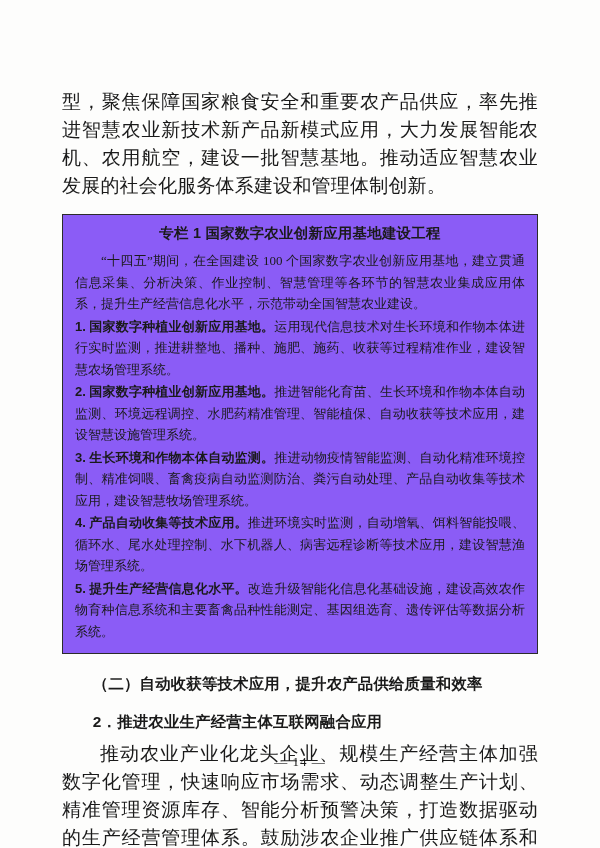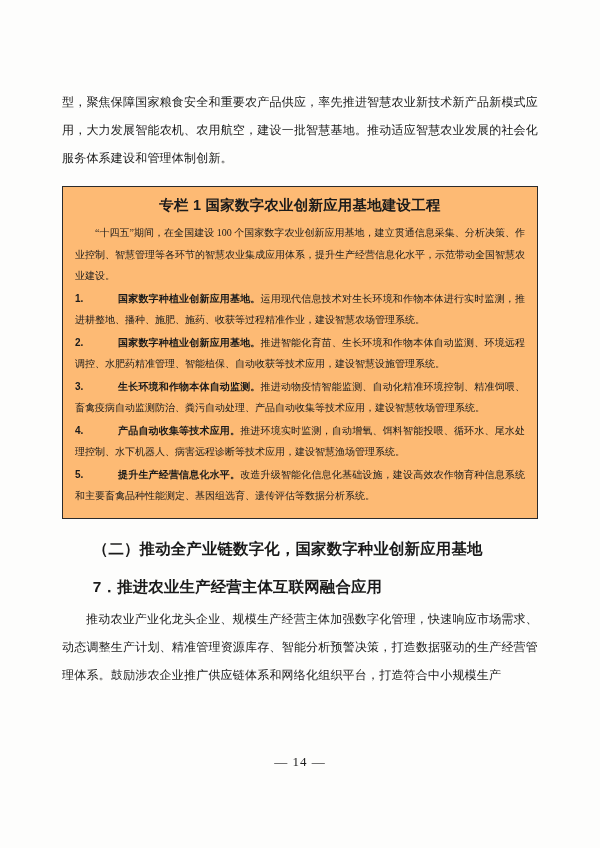--- a/index.html
+++ b/index.html
@@ -16,62 +16,61 @@
   }
   .page {
     position: relative;
     width: 600px;
     height: 848px;
     box-sizing: border-box;
     padding: 88px 62px 0 62px;
     background: #fdfdfc;
   }
   .para {
-    font-size: 12px;
+    font-size: 19px;
     line-height: 28px;
     text-align: justify;
     text-justify: inter-ideograph;
     margin: 0 0 2px 0;
     letter-spacing: 0.2px;
   }
   .indent {
     text-indent: 2em;
   }
   
   .callout {
     margin: 14px 0 10px 0;
     border: 1px solid #2b2b2b;
     padding: 0;
-    background: #fdba74;
+    background: #8b5cf6;
   }
   .callout-title {
     font-family: "Liberation Sans", "DejaVu Sans", sans-serif;
     font-weight: bold;
     font-size: 14.4px;
     text-align: center;
     padding: 9px 6px 7px 6px;
     letter-spacing: 0.3px;
   }
   .callout-body {
     padding: 0 12px 10px 12px;
   }
   .callout-p {
-    font-size: 10px;
+    font-size: 13px;
     line-height: 21.5px;
     text-align: justify;
     text-justify: inter-ideograph;
     margin: 0 0 1px 0;
   }
   .callout-p.first {
     text-indent: 2em;
   }
   .lead {
     font-family: Liberation Sans, sans-serif;
     font-weight: bold;
-    margin-left: 32px;
   }
   .num {
     font-family: "Liberation Sans", "DejaVu Sans", sans-serif;
     font-weight: bold;
   }
   .heading2 {
     font-family: "Liberation Sans", "DejaVu Sans", sans-serif;
     font-weight: bold;
     font-size: 15.4px;
     line-height: 28px;
@@ -131,20 +130,20 @@
         <span class="lead">产品自动收集等技术应用。</span><span>推进环境实时监测，自动增氧、饵料智能投喂、循环水、尾水处理控制、水下机器人、病害远程诊断等技术应用，建设智慧渔场管理系统。</span>
       </p>
 
       <p class="callout-p">
         <span class="num">5.</span>
         <span class="lead">提升生产经营信息化水平。</span><span>改造升级智能化信息化基础设施，建设高效农作物育种信息系统和主要畜禽品种性能测定、基因组选育、遗传评估等数据分析系统。</span>
       </p>
     </div>
   </div>
 
-  <h2 class="heading2">（二）推动全产业链数字化，国家数字种业创新应用基地</h2>
+  <h2 class="heading2">（二）自动收获等技术应用，提升农产品供给质量和效率</h2>
 
-  <h3 class="heading3">7．推进农业生产经营主体互联网融合应用</h3>
+  <h3 class="heading3">2．推进农业生产经营主体互联网融合应用</h3>
 
   <p class="para indent">推动农业产业化龙头企业、规模生产经营主体加强数字化管理，快速响应市场需求、动态调整生产计划、精准管理资源库存、智能分析预警决策，打造数据驱动的生产经营管理体系。鼓励涉农企业推广供应链体系和网络化组织平台，打造符合中小规模生产</p>
 
   <div class="footer">— 14 —</div>
 </div>
 
 </body></html>

